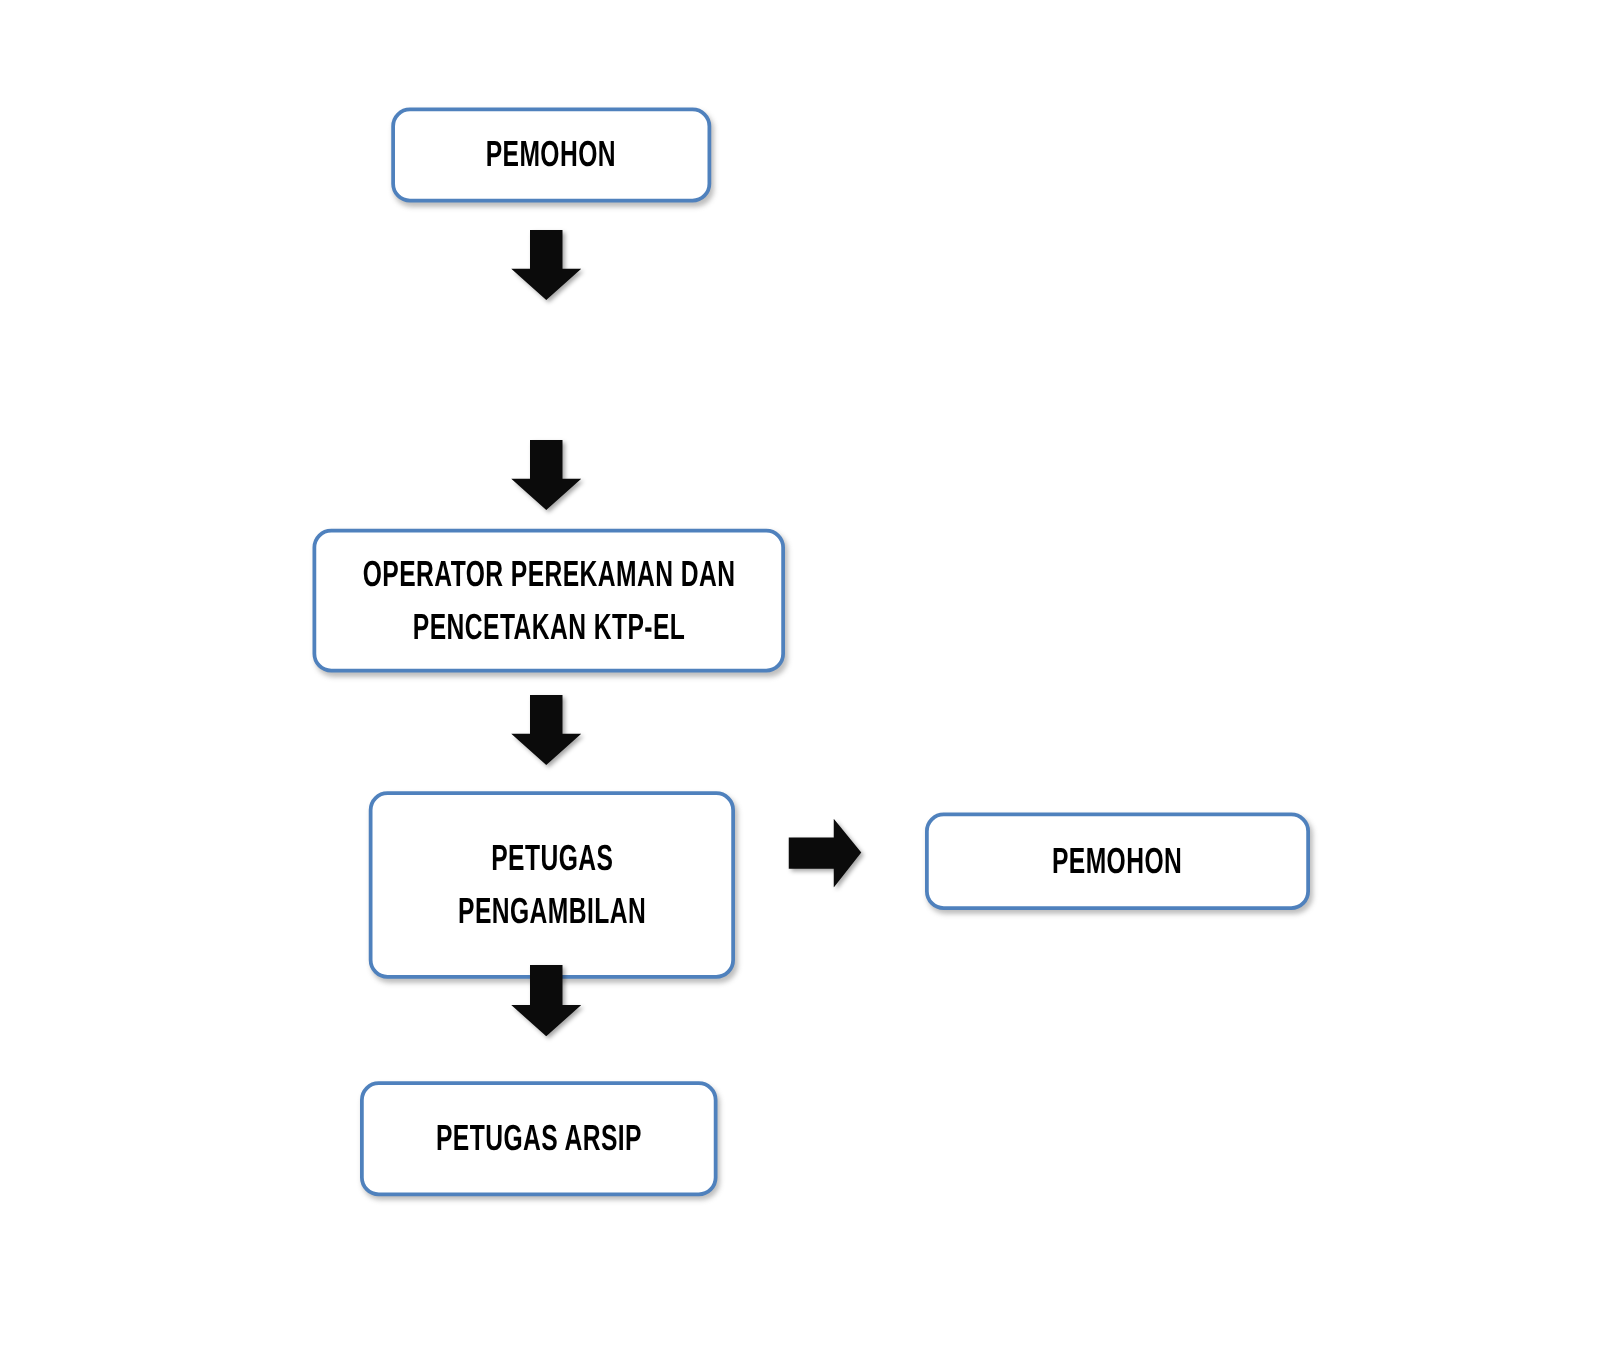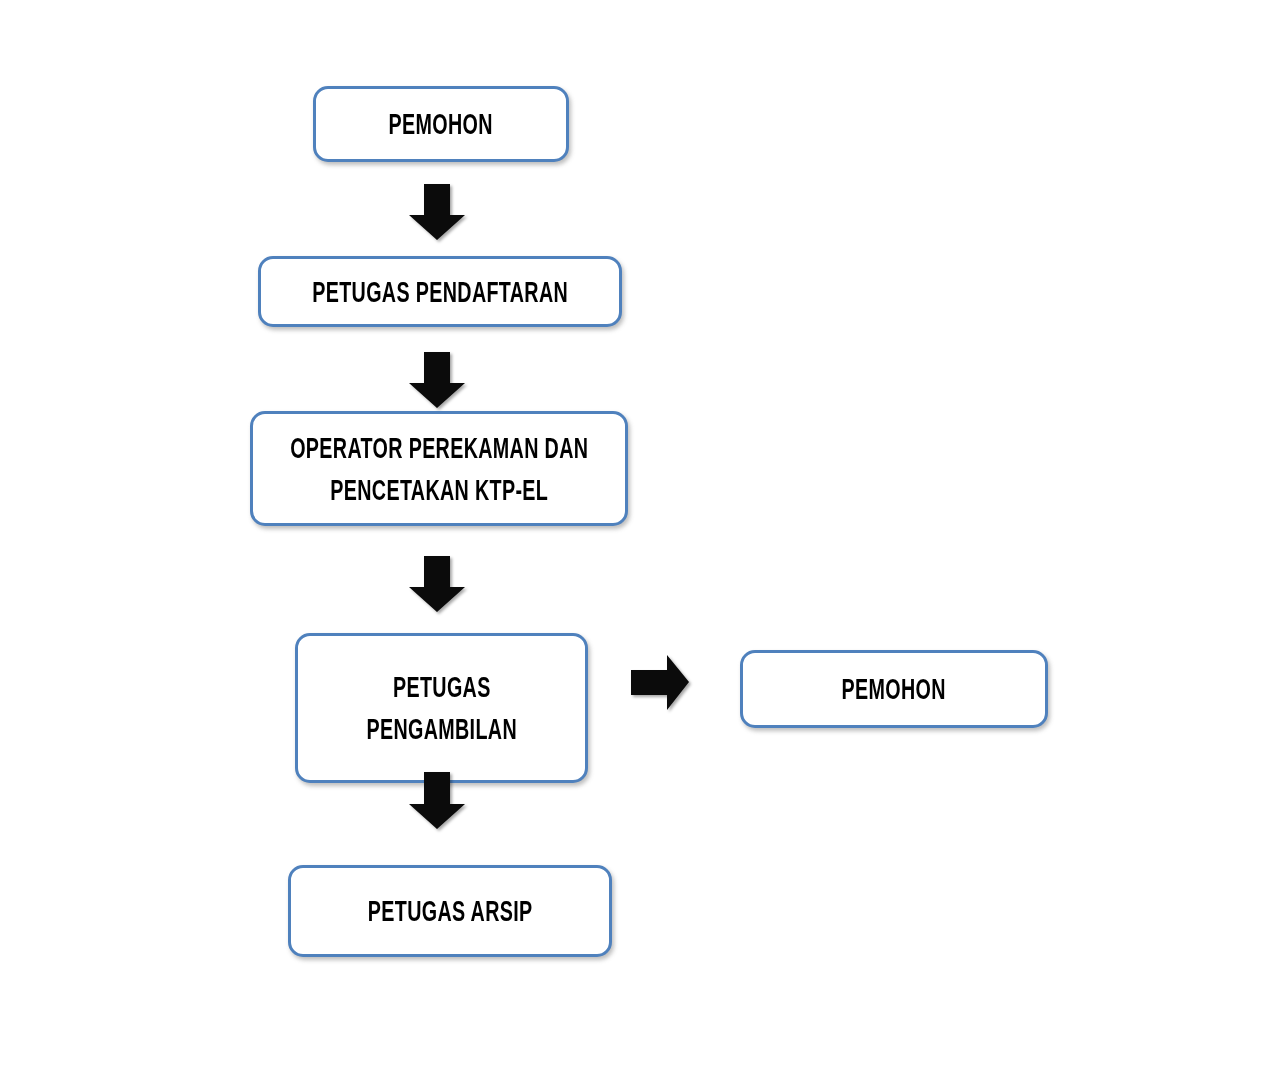--- a/index.html
+++ b/index.html
@@ -45,31 +45,28 @@
   <div class="box" style="left:313px;top:86px;width:256px;height:76px">
     <span class="line">PEMOHON</span>
   </div>
 
   <div class="arrow" style="left:408px;top:184px">
     <svg width="58" height="56" viewBox="0 0 58 56" aria-hidden="true">
       <polygon points="16,0 42,0 42,31 57,31 29,56 1,31 16,31" fill="#0b0b0b"></polygon>
     </svg>
   </div>
 
-  <div class="box" style="left:258px;top:256px;width:364px;height:71px">
-    <span class="line">PETUGAS PENDAFTARAN</span>
-  </div>
 
   <div class="arrow" style="left:408px;top:352px">
     <svg width="58" height="56" viewBox="0 0 58 56" aria-hidden="true">
       <polygon points="16,0 42,0 42,31 57,31 29,56 1,31 16,31" fill="#0b0b0b"></polygon>
     </svg>
   </div>
 
-  <div class="box" style="left:250px;top:411px;width:378px;height:115px">
+  <div class="box" style="left:250px;top:423px;width:378px;height:115px">
     <span class="line">OPERATOR PEREKAMAN DAN</span>
     <span class="line">PENCETAKAN KTP-EL</span>
   </div>
 
   <div class="arrow" style="left:408px;top:556px">
     <svg width="58" height="56" viewBox="0 0 58 56" aria-hidden="true">
       <polygon points="16,0 42,0 42,31 57,31 29,56 1,31 16,31" fill="#0b0b0b"></polygon>
     </svg>
   </div>
 
@@ -87,17 +84,17 @@
   <div class="box" style="left:740px;top:650px;width:308px;height:78px">
     <span class="line">PEMOHON</span>
   </div>
 
   <div class="arrow" style="left:408px;top:772px">
     <svg width="58" height="57" viewBox="0 0 58 57" aria-hidden="true">
       <polygon points="16,0 42,0 42,32 57,32 29,57 1,32 16,32" fill="#0b0b0b"></polygon>
     </svg>
   </div>
 
-  <div class="box" style="left:288px;top:865px;width:324px;height:92px">
+  <div class="box" style="left:288px;top:865px;width:286px;height:92px">
     <span class="line">PETUGAS ARSIP</span>
   </div>
 
 </div>
 
 </body></html>

